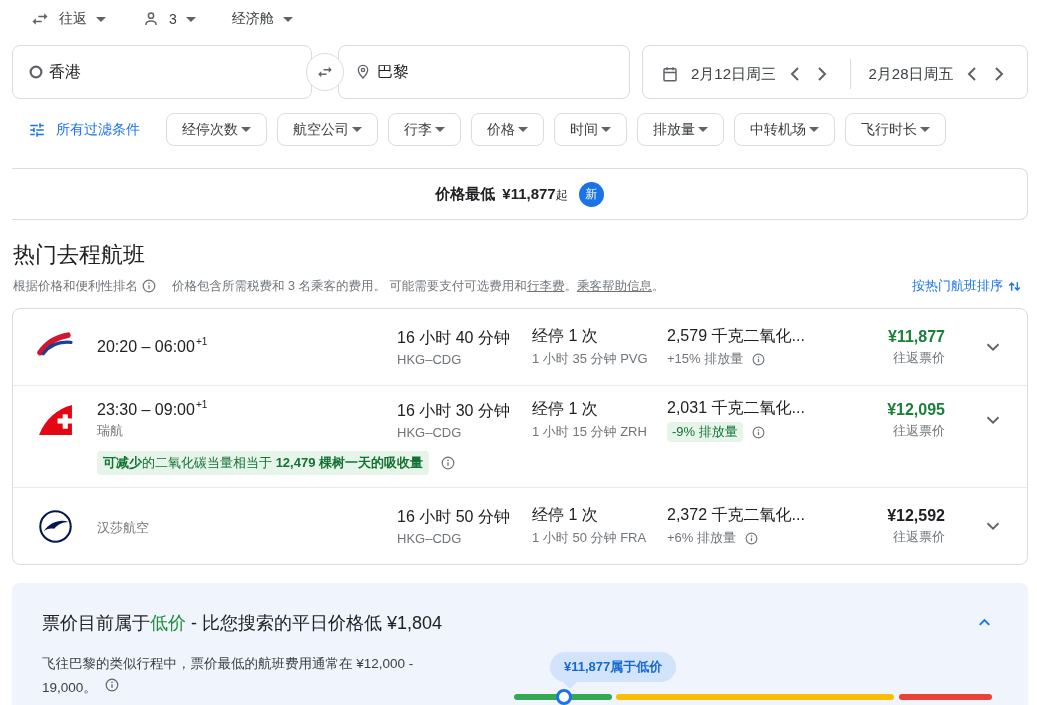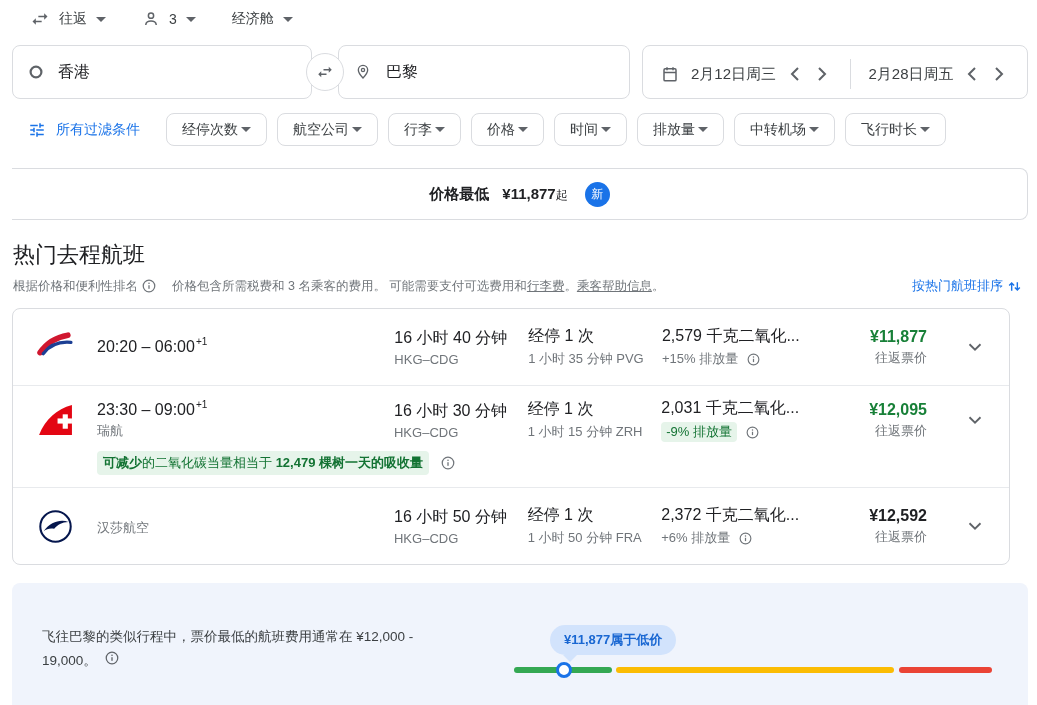--- a/index.html
+++ b/index.html
@@ -14,21 +14,21 @@
 
   
   .topbar { display: flex; align-items: center; gap: 36px; padding: 9px 0 8px 30px; }
   .top-ctl { display: flex; align-items: center; gap: 9px; background: none; border: none;
              font-size: 14px; color: #3c4043; cursor: pointer; padding: 0; }
   .g-ic { color: #5f6368; }
   .caret { color: #5f6368; }
 
   
   .search-row { display: flex; align-items: center; padding: 8px 9px 0 12px; }
-  .field { display: flex; align-items: center; gap: 15px; border: 1px solid #dadce0;
+  .field { display: flex; align-items: center; gap: 6px; border: 1px solid #dadce0;
            border-radius: 8px; height: 54px; padding: 0 16px; font-size: 16px; color: #202124;
            background: #fff; cursor: text; }
   .field-origin { width: 300px; }
   .field-dest  { width: 292px; }
   .swap-btn { width: 38px; height: 38px; border-radius: 50%; border: 1px solid #dadce0;
               background: #fff; z-index: 2; margin: 0 -6px; display: flex; align-items: center;
               justify-content: center; color: #5f6368; cursor: pointer; flex: 0 0 38px; }
   .date-field { flex: 1; margin-left: 12px; display: flex; align-items: center;
                 border: 1px solid #dadce0; border-radius: 8px; height: 54px; padding: 4px 6px 0 18px; }
   .date-half { display: flex; align-items: center; flex: 1; }
@@ -46,40 +46,40 @@
           color: #3c4043; cursor: pointer; }
 
   
   .tabs { display: flex; margin: 12px 9px 0 12px; height: 52px; }
   .tab { flex: 1; display: flex; align-items: center; justify-content: center; cursor: pointer; }
   .tab-best { position: relative; background: #e8f0fe; border: 1px solid #1a73e8;
               border-radius: 8px 0 0 8px; color: #1967d2; font-size: 15px; }
   .tab-best::after { content: ""; position: absolute; left: 1px; right: 0; bottom: 0; height: 4px;
                      background: #1a73e8; border-radius: 0 0 0 7px; }
   .tab-cheap { border: 1px solid #dadce0; border-left: none; border-radius: 0 8px 8px 0;
-               gap: 13px; font-size: 15px; color: #202124; background: #fff; }
+               gap: 7px; font-size: 15px; color: #202124; background: #fff; }
   .tab-cheap .tc-bold { font-weight: 700; }
   .tc-price { font-weight: 700; }
   .tc-qi { font-size: 12px; font-weight: 400; }
   .new-badge { background: #1a73e8; color: #fff; font-size: 12px; width: 25px; height: 25px;
                border-radius: 50%; display: inline-flex; align-items: center; justify-content: center;
                margin-left: 4px; }
 
   
   .section-title { font-size: 22px; font-weight: 400; color: #202124; margin: 20px 0 7px 13px; }
   .subrow { display: flex; justify-content: space-between; align-items: center; margin: 0 14px 13px 13px; }
   .subrow-left { display: flex; align-items: center; font-size: 12.5px; color: #70757a; }
   .subrow-left .gap { margin-left: 12px; }
   .inline-link { color: #70757a; text-decoration: underline; cursor: pointer; }
   .info-ic { color: #70757a; margin: 0 4px; cursor: pointer; display: inline-flex; }
   .sort-link { color: #1a73e8; font-size: 13px; display: flex; align-items: center; gap: 3px;
                cursor: pointer; white-space: nowrap; background: none; border: none; padding: 0; }
 
   
-  .flights-card { margin: 0 27px 0 12px; border: 1px solid #dadce0; border-radius: 8px; background: #fff; }
+  .flights-card { margin: 0 9px 0 12px; border: 1px solid #dadce0; border-radius: 8px; background: #fff; }
   .frow { padding: 17px 14px 17px 24px; border-bottom: 1px solid #e8eaed; cursor: pointer; }
   .frow.with-banner { padding-top: 12px; padding-bottom: 12px; }
   .frow:last-child { border-bottom: none; }
   .frow-main { display: flex; align-items: center; }
   .logo { width: 37px; height: 37px; flex: 0 0 37px; margin-right: 23px; }
   .col  { }
   .c-times { width: 300px; }
   .c-dur   { width: 135px; }
   .c-stops { width: 135px; }
   .c-em    { width: 210px; }
@@ -477,20 +477,30 @@
           <svg width="22" height="22" viewBox="0 0 24 24" fill="none" stroke="currentColor" stroke-width="2">
               <path d="M6 9l6 6 6-6"></path>
             </svg>
         </button>
       </div>
     </div>
 
   </div>
 
   <div class="insights">
+    <div class="ins-head">
+      <div class="ins-title">
+        <span>票价目前属于</span><span class="low-green">低价</span><span> - 比您搜索的平日价格低 ¥1,804</span>
+      </div>
+      <button class="collapse-btn">
+        <svg width="19" height="19" viewBox="0 0 24 24" fill="none" stroke="currentColor" stroke-width="2.4">
+            <path d="M6 15l6-6 6 6"></path>
+          </svg>
+      </button>
+    </div>
     <div class="ins-body">
       <div class="ins-text">
         <span>飞往巴黎的类似行程中，票价最低的航班费用通常在 ¥12,000 - 19,000。</span>
         <span class="info-ic" style="color:#5f6368;">
           <svg width="14" height="14" viewBox="0 0 16 16">
               <circle cx="8" cy="8" r="6.6" fill="none" stroke="currentColor" stroke-width="1.4"></circle>
               <rect x="7.25" y="7.1" width="1.5" height="4.1" fill="currentColor"></rect>
               <circle cx="8" cy="4.9" r="0.95" fill="currentColor"></circle>
             </svg>
         </span>

